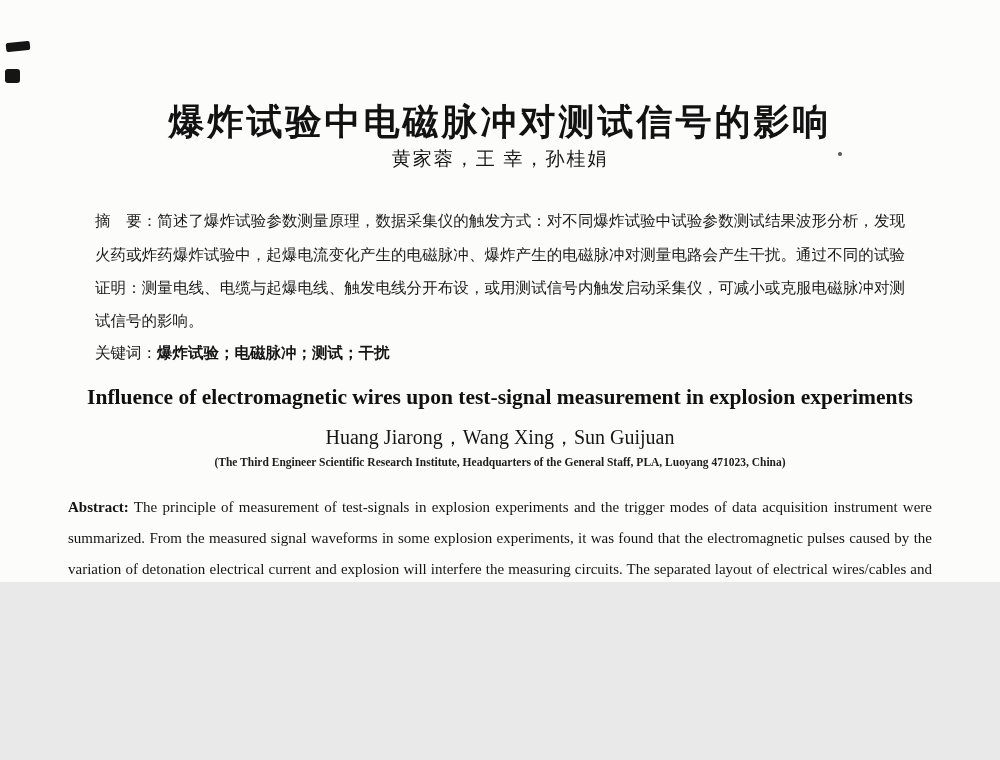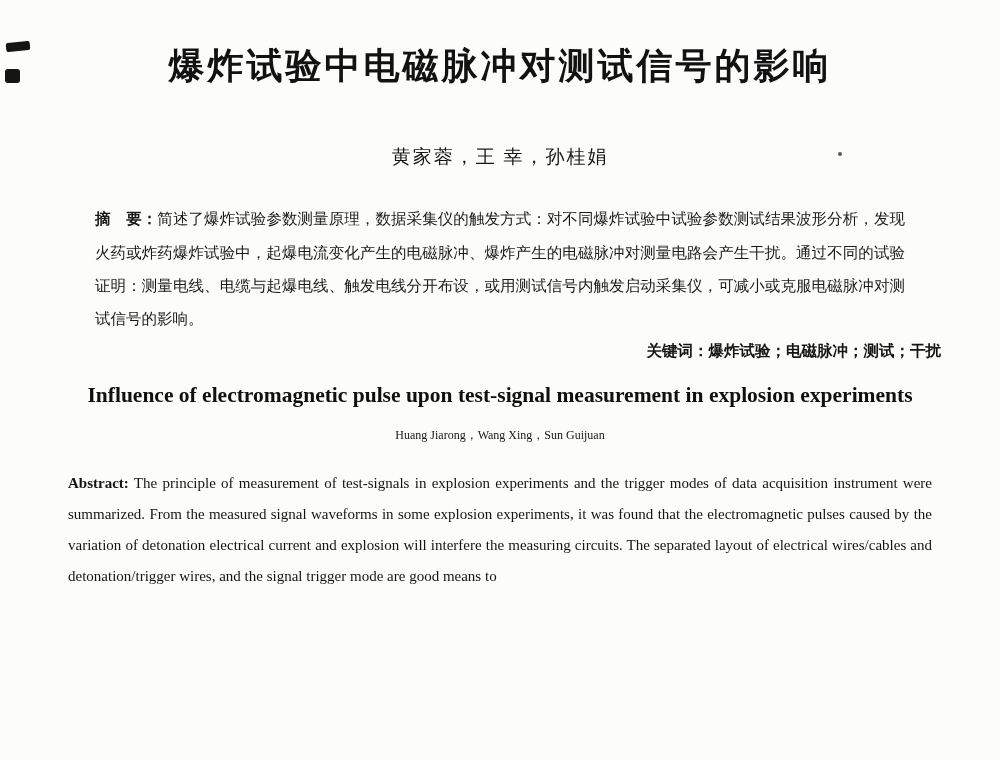--- a/index.html
+++ b/index.html
@@ -4,43 +4,42 @@
 <style>
   * { margin: 0; padding: 0; box-sizing: border-box; }
   html, body { background: #e9e9e9; }
   body {
     width: 1000px; height: 760px;
     font-family: "Liberation Serif", "DejaVu Serif", serif;
     color: #171615;
   }
   .page {
     position: relative;
-    width: 1000px; height: 760px;
+    width: 1000px; height: 582px;
     background: #fcfcfb;
     overflow: hidden;
-    padding-top: 42px;
+    padding-top: 98px;
   }
 
   
   .artifact { position: absolute; background: #151515; }
   .artifact-1 { left: 6px; top: 42px; width: 24px; height: 9px; border-radius: 2px; transform: rotate(-6deg); }
   .artifact-2 { left: 5px; top: 69px; width: 15px; height: 14px; border-radius: 3px; }
   .artifact-3 { left: 838px; top: 152px; width: 4px; height: 4px; border-radius: 50%; background: #555; }
 
   .title-zh {
     text-align: center;
     font-family: "DejaVu Sans", "Liberation Sans", sans-serif;
     font-size: 36px;
     font-weight: 700;
     letter-spacing: 3px;
     line-height: 48px;
     color: #121212;
   }
   .authors-zh {
-    margin-top: 54px;
     text-align: center;
     font-size: 19px;
     letter-spacing: 2px;
     line-height: 26px;
   }
   .affil-zh {
     margin-top: 22px;
     text-align: center;
     font-size: 12px;
     line-height: 16px;
@@ -48,44 +47,43 @@
   }
   .abstract-zh {
     margin: 32px 95px 0 95px;
     font-size: 15.5px;
     line-height: 33px;
     text-align: justify;
     color: #1a1a1a;
   }
   .abstract-zh .lbl, .keywords-zh .lbl {
     font-family: "DejaVu Sans", "Liberation Sans", sans-serif;
-    font-weight: 700;
+    font-weight: 400;
   }
   .keywords-zh {
-    margin: 0 59px;
+    margin: 0 95px;
     font-size: 15.5px;
     line-height: 33px;
     font-family: "DejaVu Sans", "Liberation Sans", sans-serif;
     font-weight: 700;
     color: #151515;
-    text-align: right;
   }
   .title-en {
     margin: 8px auto 0 auto;
     max-width: 860px;
     text-align: center;
     font-size: 21.5px;
     font-weight: 700;
     line-height: 38px;
     color: #101010;
   }
   .authors-en {
     margin-top: 10px;
     text-align: center;
-    font-size: 12px;
+    font-size: 20px;
     line-height: 22px;
   }
   .affil-en {
     margin-top: 6px;
     text-align: center;
     font-size: 11.5px;
     font-weight: 700;
     line-height: 16px;
     color: #1c1c1c;
   }
@@ -109,20 +107,21 @@
 
   <h1 class="title-zh">爆炸试验中电磁脉冲对测试信号的影响</h1>
 
   <div class="authors-zh">黄家蓉，王 幸，孙桂娟</div>
 
 
   <p class="abstract-zh"><span class="lbl">摘　要：</span><span>简述了爆炸试验参数测量原理，数据采集仪的触发方式：对不同爆炸试验中试验参数测试结果波形分析，发现火药或炸药爆炸试验中，起爆电流变化产生的电磁脉冲、爆炸产生的电磁脉冲对测量电路会产生干扰。通过不同的试验证明：测量电线、电缆与起爆电线、触发电线分开布设，或用测试信号内触发启动采集仪，可减小或克服电磁脉冲对测试信号的影响。</span></p>
 
   <p class="keywords-zh"><span class="lbl">关键词：</span><span>爆炸试验；电磁脉冲；测试；干扰</span></p>
 
-  <h2 class="title-en">Influence of electromagnetic pulse upon test-signal measurement in explosion experiments</h2>
+  <h2 class="title-en">Influence of electromagnetic wires upon test-signal measurement in explosion experiments</h2>
 
   <div class="authors-en">Huang Jiarong，Wang Xing，Sun Guijuan</div>
 
+  <div class="affil-en">(The Third Engineer Scientific Research Institute, Headquarters of the General Staff, PLA, Luoyang 471023, China)</div>
 
   <p class="abstract-en"><span class="lbl">Abstract:</span> <span>The principle of measurement of test-signals in explosion experiments and the trigger modes of data acquisition instrument were summarized. From the measured signal waveforms in some explosion experiments, it was found that the electromagnetic pulses caused by the variation of detonation electrical current and explosion will interfere the measuring circuits. The separated layout of electrical wires/cables and detonation/trigger wires, and the signal trigger mode are good means to</span></p>
 
 </div>
 
 </body></html>

